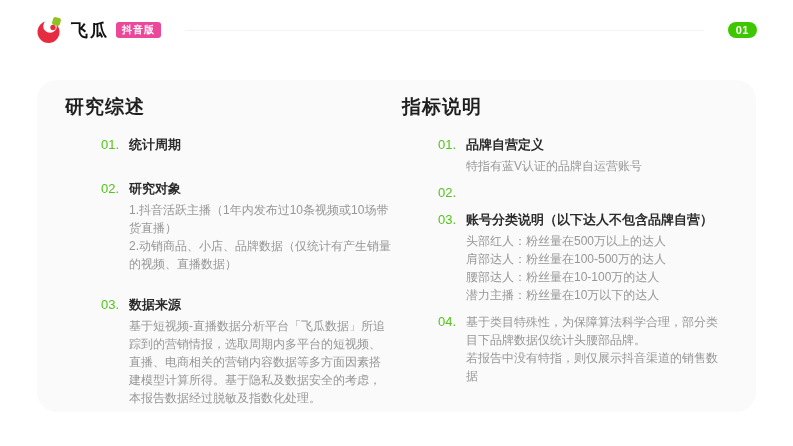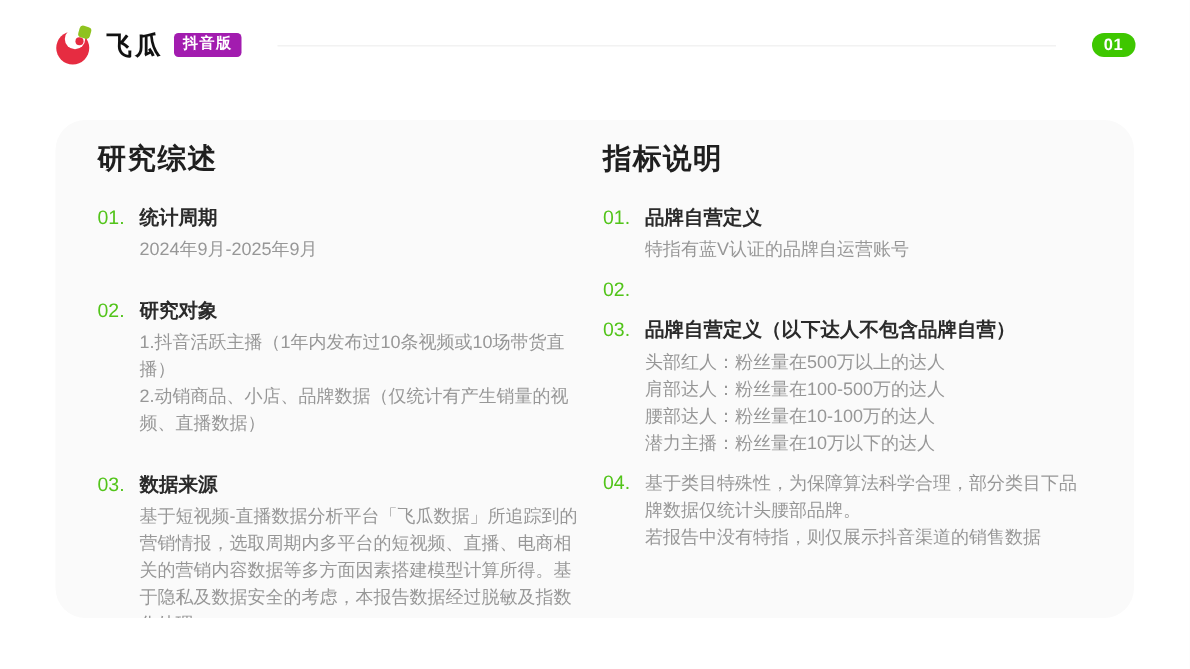--- a/index.html
+++ b/index.html
@@ -21,21 +21,21 @@
   .brand { display: flex; align-items: center; }
   .brand svg { display: block; }
   .brand-name {
     font-size: 17px;
     font-weight: bold;
     color: #111111;
     letter-spacing: 2px;
     margin: 0 7px 0 8px;
   }
   .edition-badge {
-    background: #a21caf;
+    background: #ec4899;
     color: #ffffff;
     font-size: 10px;
     font-weight: bold;
     line-height: 1;
     padding: 3px 6px;
     border-radius: 3px;
     letter-spacing: 1px;
   }
   .topbar-line {
     flex: 1;
@@ -77,20 +77,21 @@
   }
   .item { display: flex; align-items: flex-start; }
   .col-left  .item { margin-bottom: 23px; }
   .col-right .item { margin-bottom: 9px; }
   .item-num {
     color: #52C41A;
     font-size: 13px;
     line-height: 18px;
     width: 28px;
     flex-shrink: 0;
+    margin-left: 36px;
   }
   .item-label {
     font-size: 13px;
     font-weight: bold;
     color: #2b2b2b;
     line-height: 18px;
     margin: 0 0 3px;
   }
   .item-body {
     font-size: 12px;
@@ -122,21 +123,20 @@
 
 <main class="card">
 
   <section class="col col-left">
     <h2 class="col-title">研究综述</h2>
 
     <div class="item">
       <span class="item-num">01.</span>
       <div>
         <h3 class="item-label">统计周期</h3>
-        <p class="item-body">2024年9月-2025年9月</p>
       </div>
     </div>
 
     <div class="item">
       <span class="item-num">02.</span>
       <div>
         <h3 class="item-label">研究对象</h3>
         <p class="item-body">1.抖音活跃主播（1年内发布过10条视频或10场带货直播）
 2.动销商品、小店、品牌数据（仅统计有产生销量的视频、直播数据）</p>
       </div>
@@ -162,21 +162,21 @@
       </div>
     </div>
 
     <div class="item">
       <span class="item-num">02.</span>
     </div>
 
     <div class="item">
       <span class="item-num">03.</span>
       <div>
-        <h3 class="item-label">品牌自营定义（以下达人不包含品牌自营）</h3>
+        <h3 class="item-label">账号分类说明（以下达人不包含品牌自营）</h3>
         <p class="item-body">头部红人：粉丝量在500万以上的达人
 肩部达人：粉丝量在100-500万的达人
 腰部达人：粉丝量在10-100万的达人
 潜力主播：粉丝量在10万以下的达人</p>
       </div>
     </div>
 
     <div class="item">
       <span class="item-num">04.</span>
       <div>

